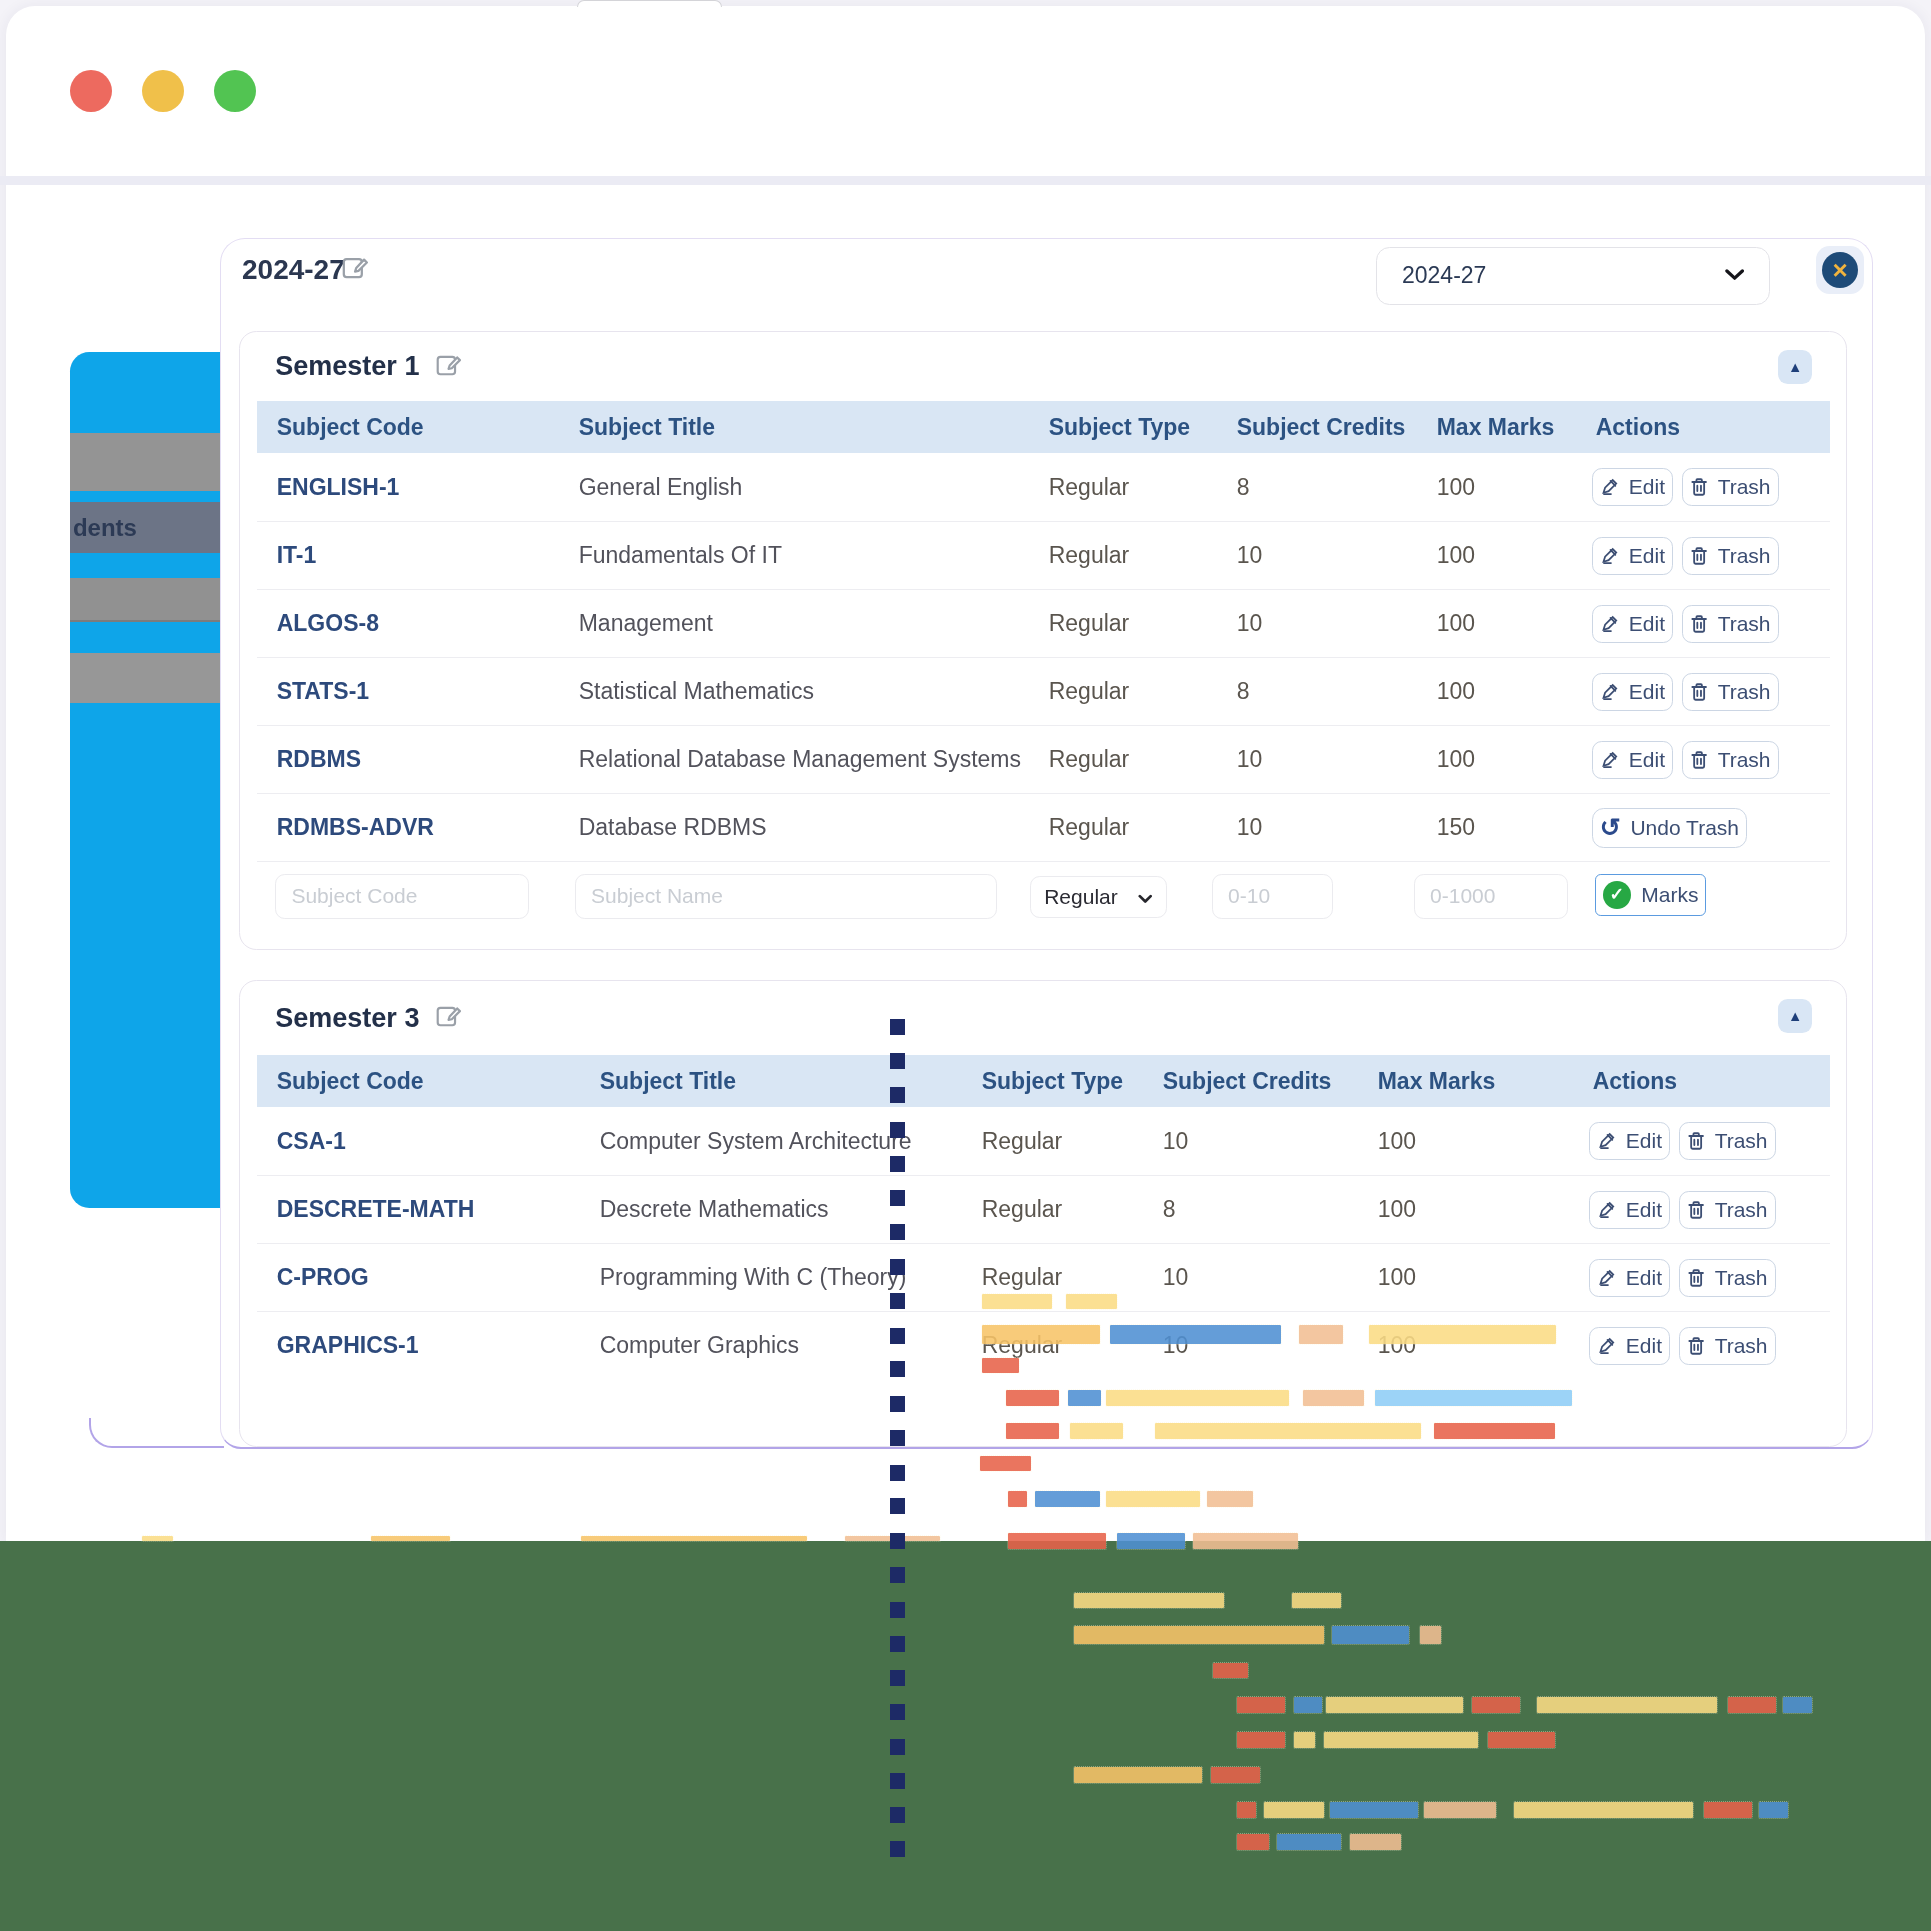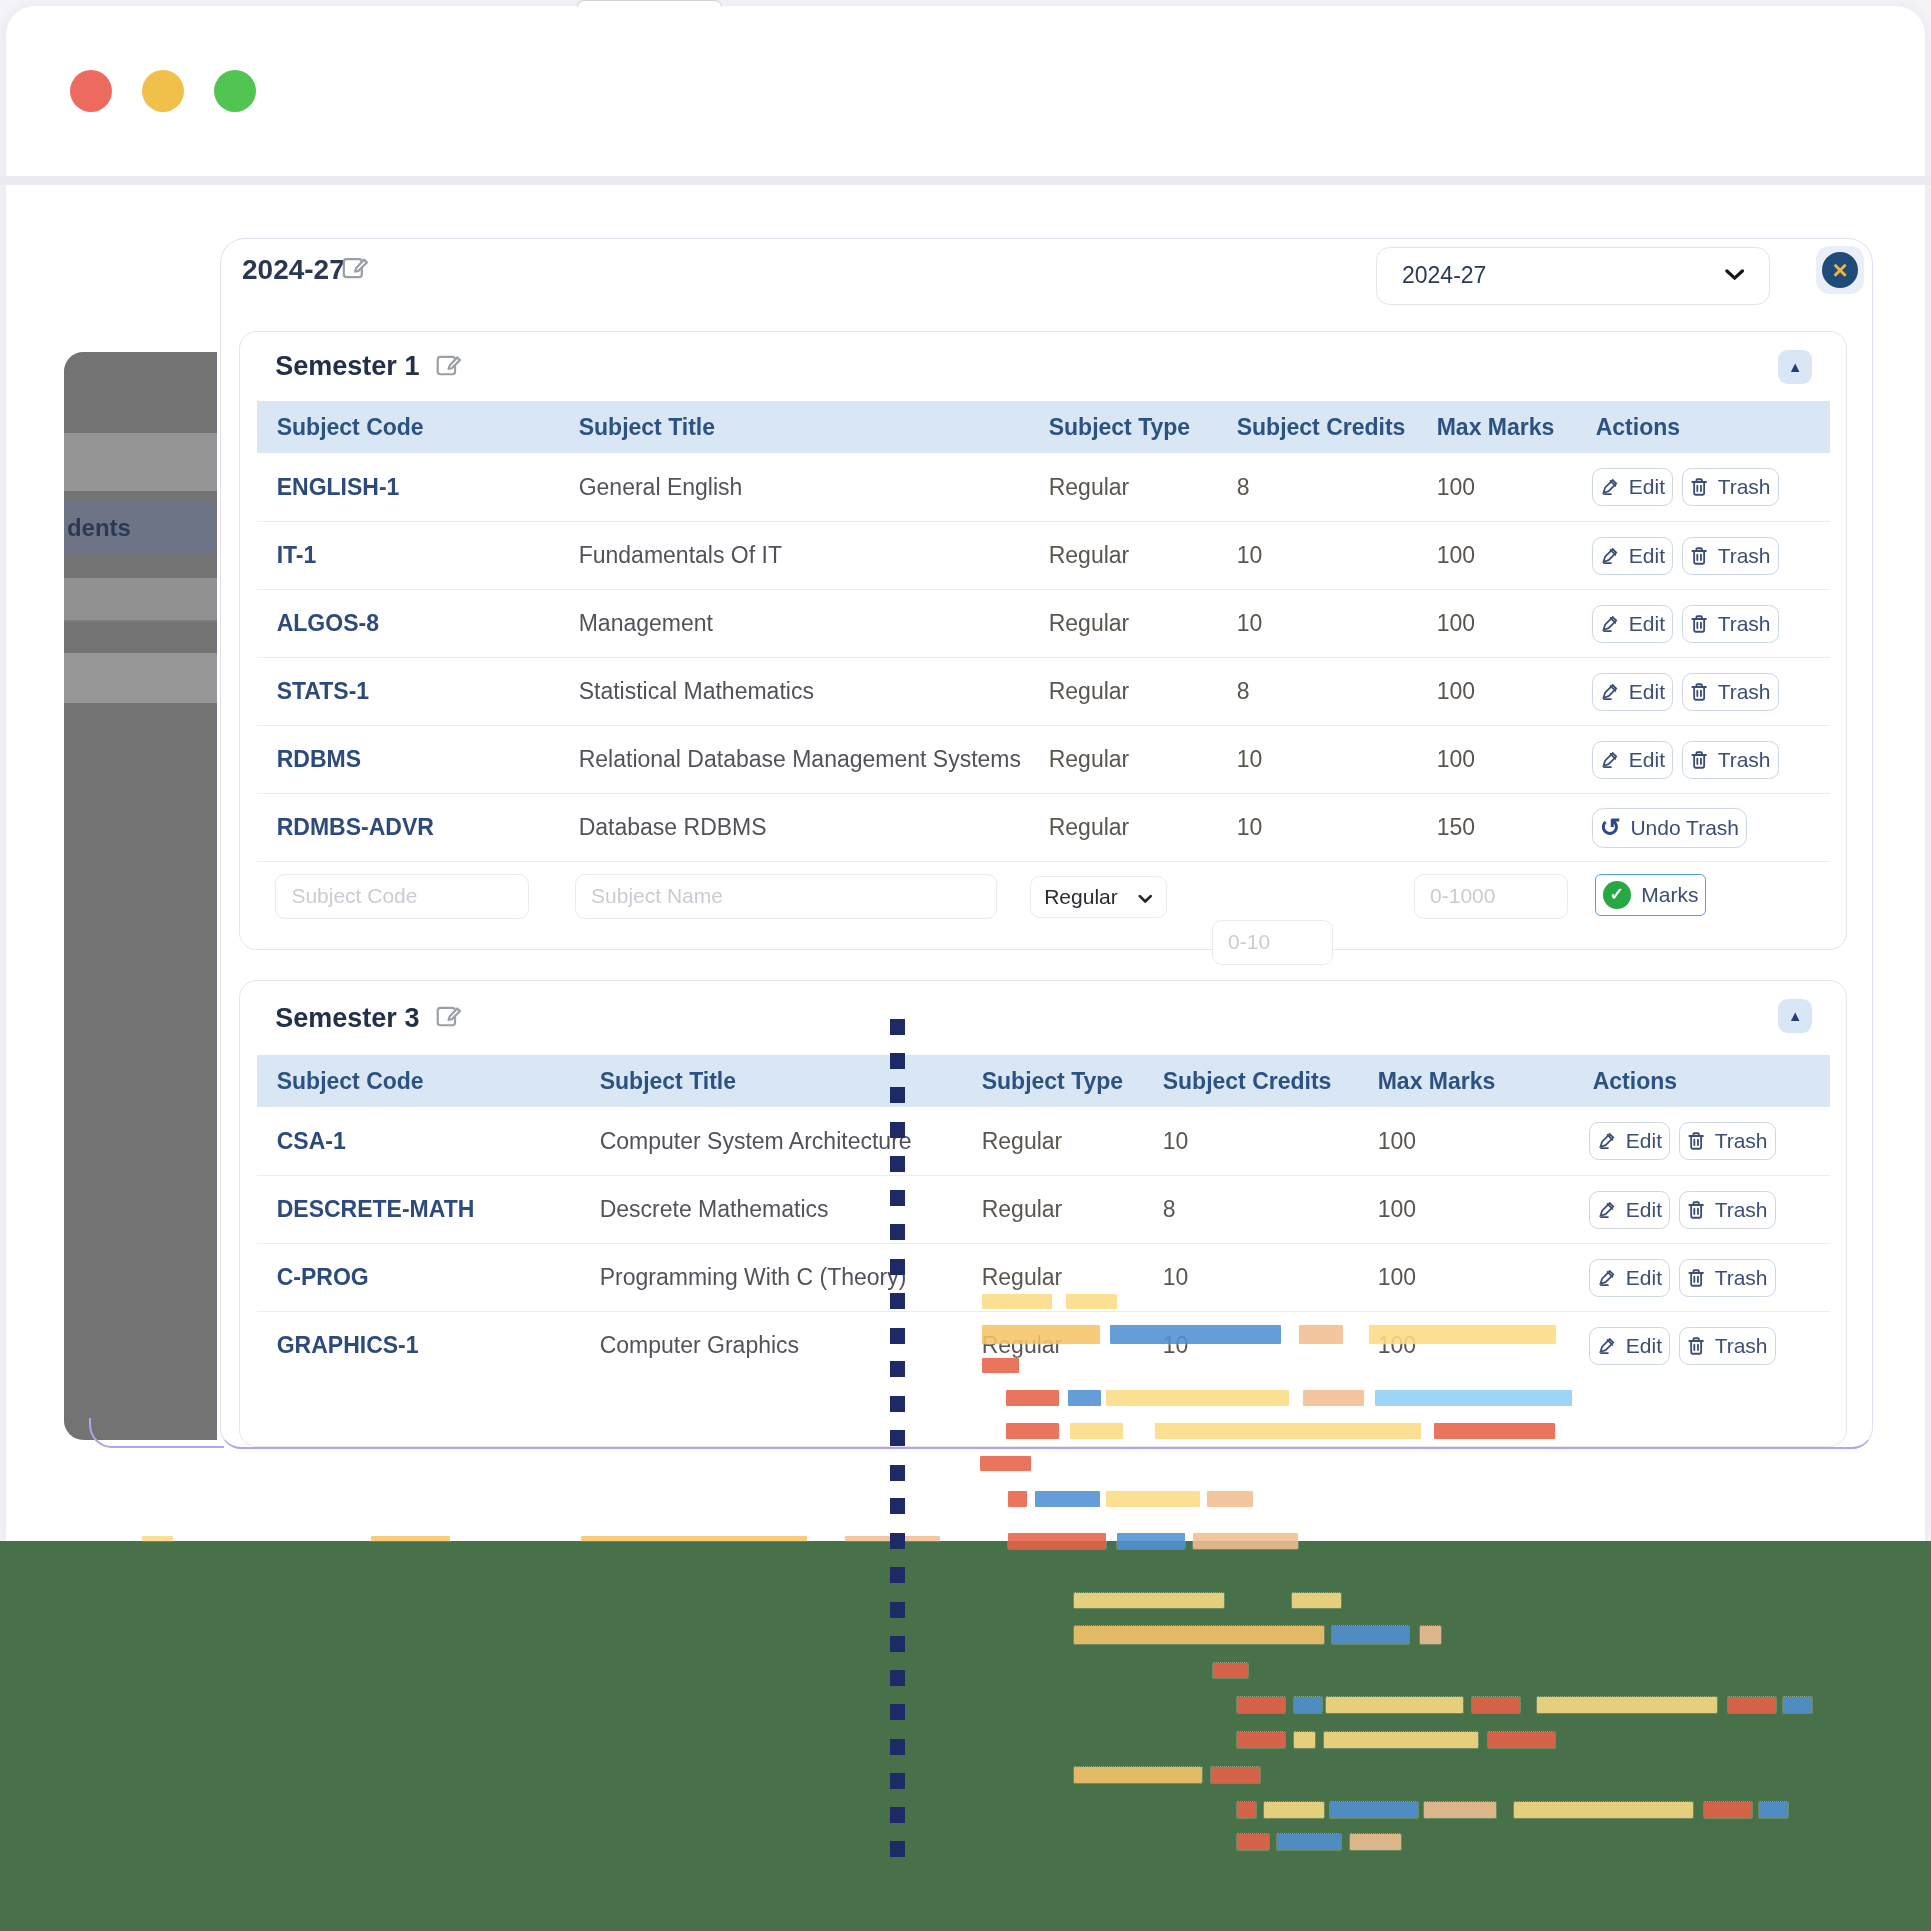--- a/index.html
+++ b/index.html
@@ -16,22 +16,22 @@
     position:absolute; left:5.8px; top:5.8px; width:1919px; height:1535px;
     background:#ffffff; border-radius:29px 29px 0 0;
     box-shadow:0 1.9px 15.4px rgba(40,40,90,.07);
   }
   .top-notch { position:absolute; left:577px; top:0px; width:145px; height:6.8px;
     border:1.9px solid #d4d4d8; border-bottom:none; border-radius:7.7px 7.7px 0 0; background:#fff; }
   .tl-dot { position:absolute; top:70px; width:42px; height:42px; border-radius:50%; }
   .browser-divider { position:absolute; left:0; top:176px; width:1931px; height:8.7px; background:#ebebf4; }
 
   
-  .sidebar { position:absolute; left:64px; top:352px; width:153px; height:1088px;
-    background:#737373; border-radius:19.3px 0 0 19.3px; overflow:hidden; }
+  .sidebar { position:absolute; left:70px; top:352px; width:153px; height:856px;
+    background:#0ea5e9; border-radius:19.3px 0 0 19.3px; overflow:hidden; }
   .sb-band1 { position:absolute; left:0; top:81px;  width:100%; height:58px; background:#949494; }
   .sb-item  { position:absolute; left:0; top:150px; width:100%; height:51px; background:#6c7486;
     display:flex; align-items:center; }
   .sb-item-label { color:#2c3a55; font-size:24px; font-weight:bold; padding-left:2.9px; }
   .sb-band3 { position:absolute; left:0; top:226px; width:100%; height:42px; background:#919191; }
   .sb-line  { position:absolute; left:0; top:268px; width:100%; height:1.9px;  background:#7c7c7c; }
   .sb-band4 { position:absolute; left:0; top:301px; width:100%; height:50px; background:#979797; }
 
   
   .card {
@@ -328,21 +328,21 @@
         <input class="inp" style="left: 18.3px; width: 254px;" placeholder="Subject Code">
         <input class="inp" style="left: 318px; width: 422px;" placeholder="Subject Name">
         <div class="mini-select" style="left:773px; width:137px;">
           <span>Regular</span>
           <span>
             <svg width="14.5" height="9.7" viewBox="0 0 16 10" fill="none" stroke="#26262c" stroke-width="3" stroke-linecap="round" stroke-linejoin="round">
                 <polyline points="2,2 8,8 14,2"></polyline>
               </svg>
           </span>
         </div>
-        <input class="inp" style="left: 955px; width: 121px; margin-top: 46px;" placeholder="0-10">
+        <input class="inp" style="left: 955px; width: 121px;" placeholder="0-10">
         <input class="inp" style="left: 1157px; width: 154px;" placeholder="0-1000">
         <div class="save-wrap">
           <button class="btn save-btn">
             <span class="check-circle">✓</span>
             <span>Marks</span>
           </button>
         </div>
       </div>
     </div>
 

